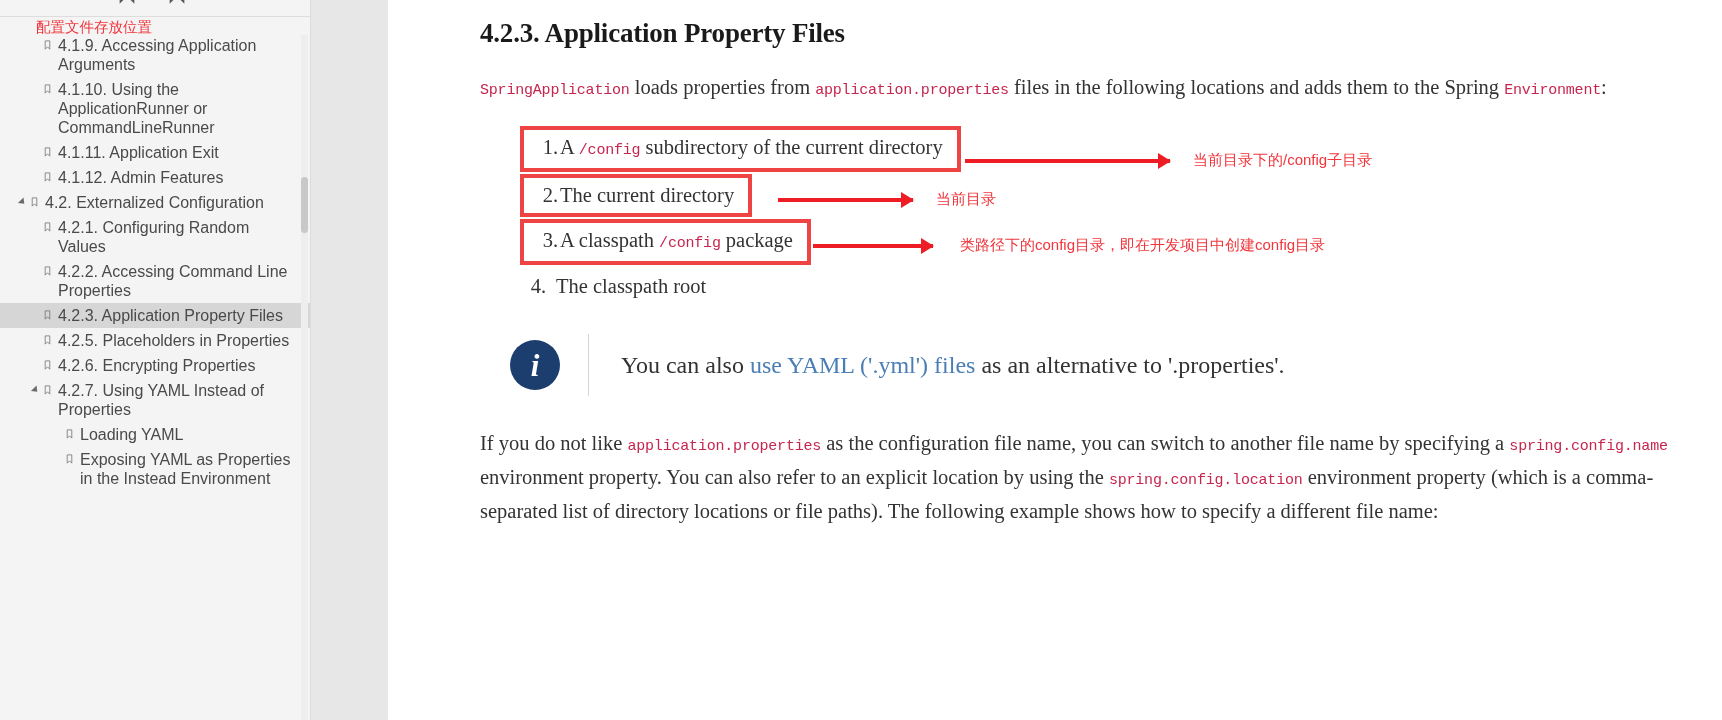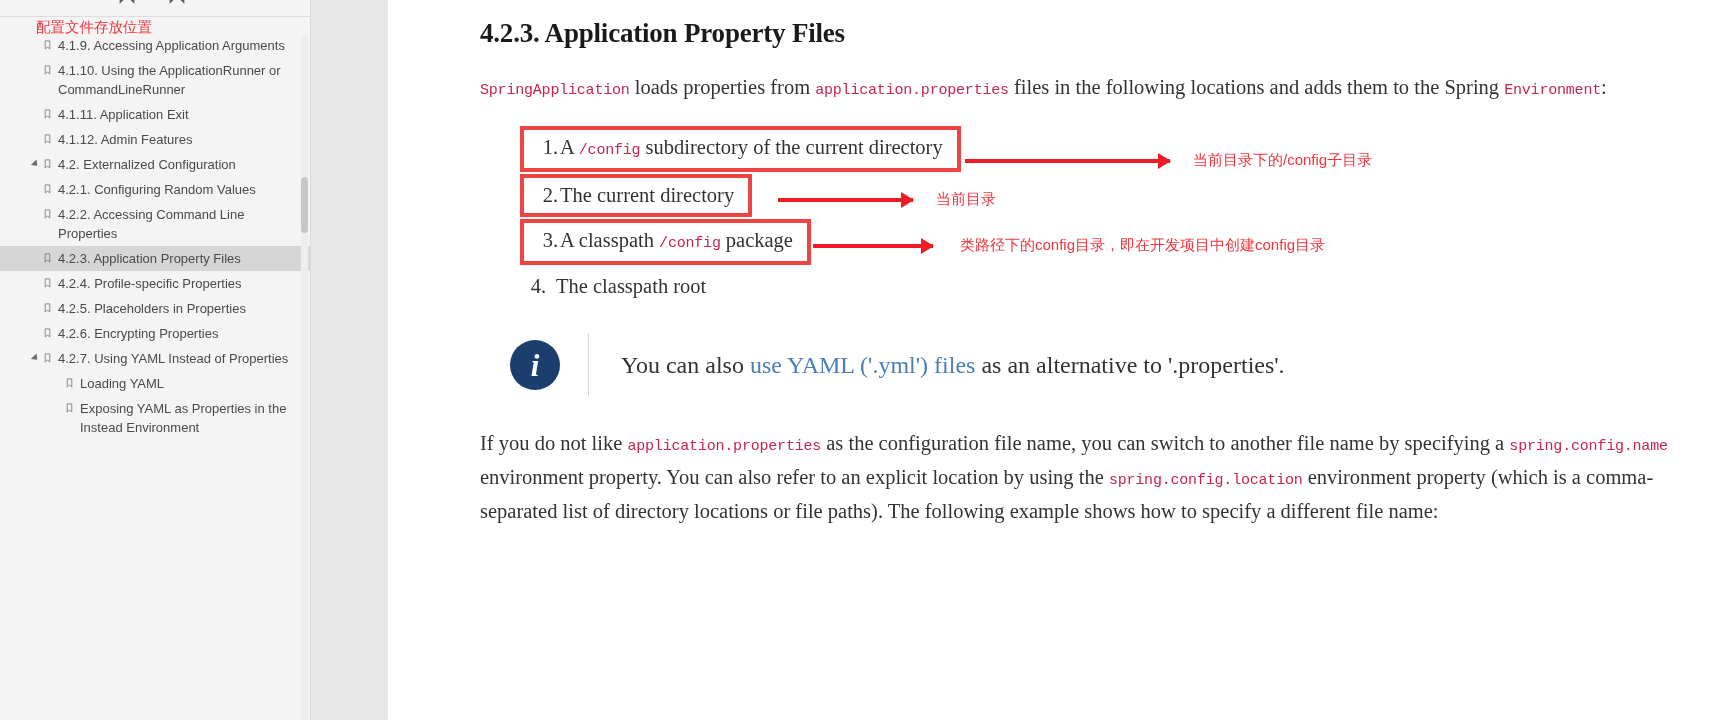--- a/index.html
+++ b/index.html
@@ -57,21 +57,21 @@
     overflow: hidden;
     padding-top: 16px;
     position: relative;
   }
 
   .toc-item {
     display: flex;
     align-items: flex-start;
     padding: 3px 14px 3px 0;
     font-family: "Liberation Sans", sans-serif;
-    font-size: 13px;
+    font-size: 16px;
     line-height: 19px;
     color: #4a4a4a;
     cursor: pointer;
     position: relative;
   }
   .toc-item.sel { background: #d6d6d6; }
   .toc-item .caret {
     width: 14px;
     flex: 0 0 14px;
     padding-top: 5px;
@@ -91,21 +91,21 @@
   .toc-item .bk {
     flex: 0 0 16px;
     width: 16px;
     padding-top: 2px;
     color: #6f6f6f;
   }
   .toc-item .bk svg { display: block; width: 11px; height: 14px; }
   .toc-item .txt { flex: 1 1 auto; }
 
   
-  .lvl0 { padding-left: 28px; }
+  .lvl0 { padding-left: 15px; }
   .lvl1 { padding-left: 28px; }
   .lvl2 { padding-left: 50px; }
 
   .scrollbar {
     position: absolute;
     right: 2px;
     top: 18px;
     width: 7px;
     height: 702px;
     background: #eeeeee;
@@ -387,29 +387,20 @@
             </span>
             <span class="txt">4.2.3. Application Property Files</span>
           </div>
           <div class="toc-item lvl1">
             <span class="caret"></span>
             <span class="bk">
               <svg viewBox="0 0 24 24" fill="none" stroke="currentColor" stroke-width="1.7">
                 <path d="M7 3h10v18l-5-5-5 5z"></path>
               </svg>
             </span>
-            <span class="txt">4.2.4. Profile-specific Properties</span>
-          </div>
-          <div class="toc-item lvl1">
-            <span class="caret"></span>
-            <span class="bk">
-              <svg viewBox="0 0 24 24" fill="none" stroke="currentColor" stroke-width="1.7">
-                <path d="M7 3h10v18l-5-5-5 5z"></path>
-              </svg>
-            </span>
             <span class="txt">4.2.5. Placeholders in Properties</span>
           </div>
           <div class="toc-item lvl1">
             <span class="caret"></span>
             <span class="bk">
               <svg viewBox="0 0 24 24" fill="none" stroke="currentColor" stroke-width="1.7">
                 <path d="M7 3h10v18l-5-5-5 5z"></path>
               </svg>
             </span>
             <span class="txt">4.2.6. Encrypting Properties</span>

